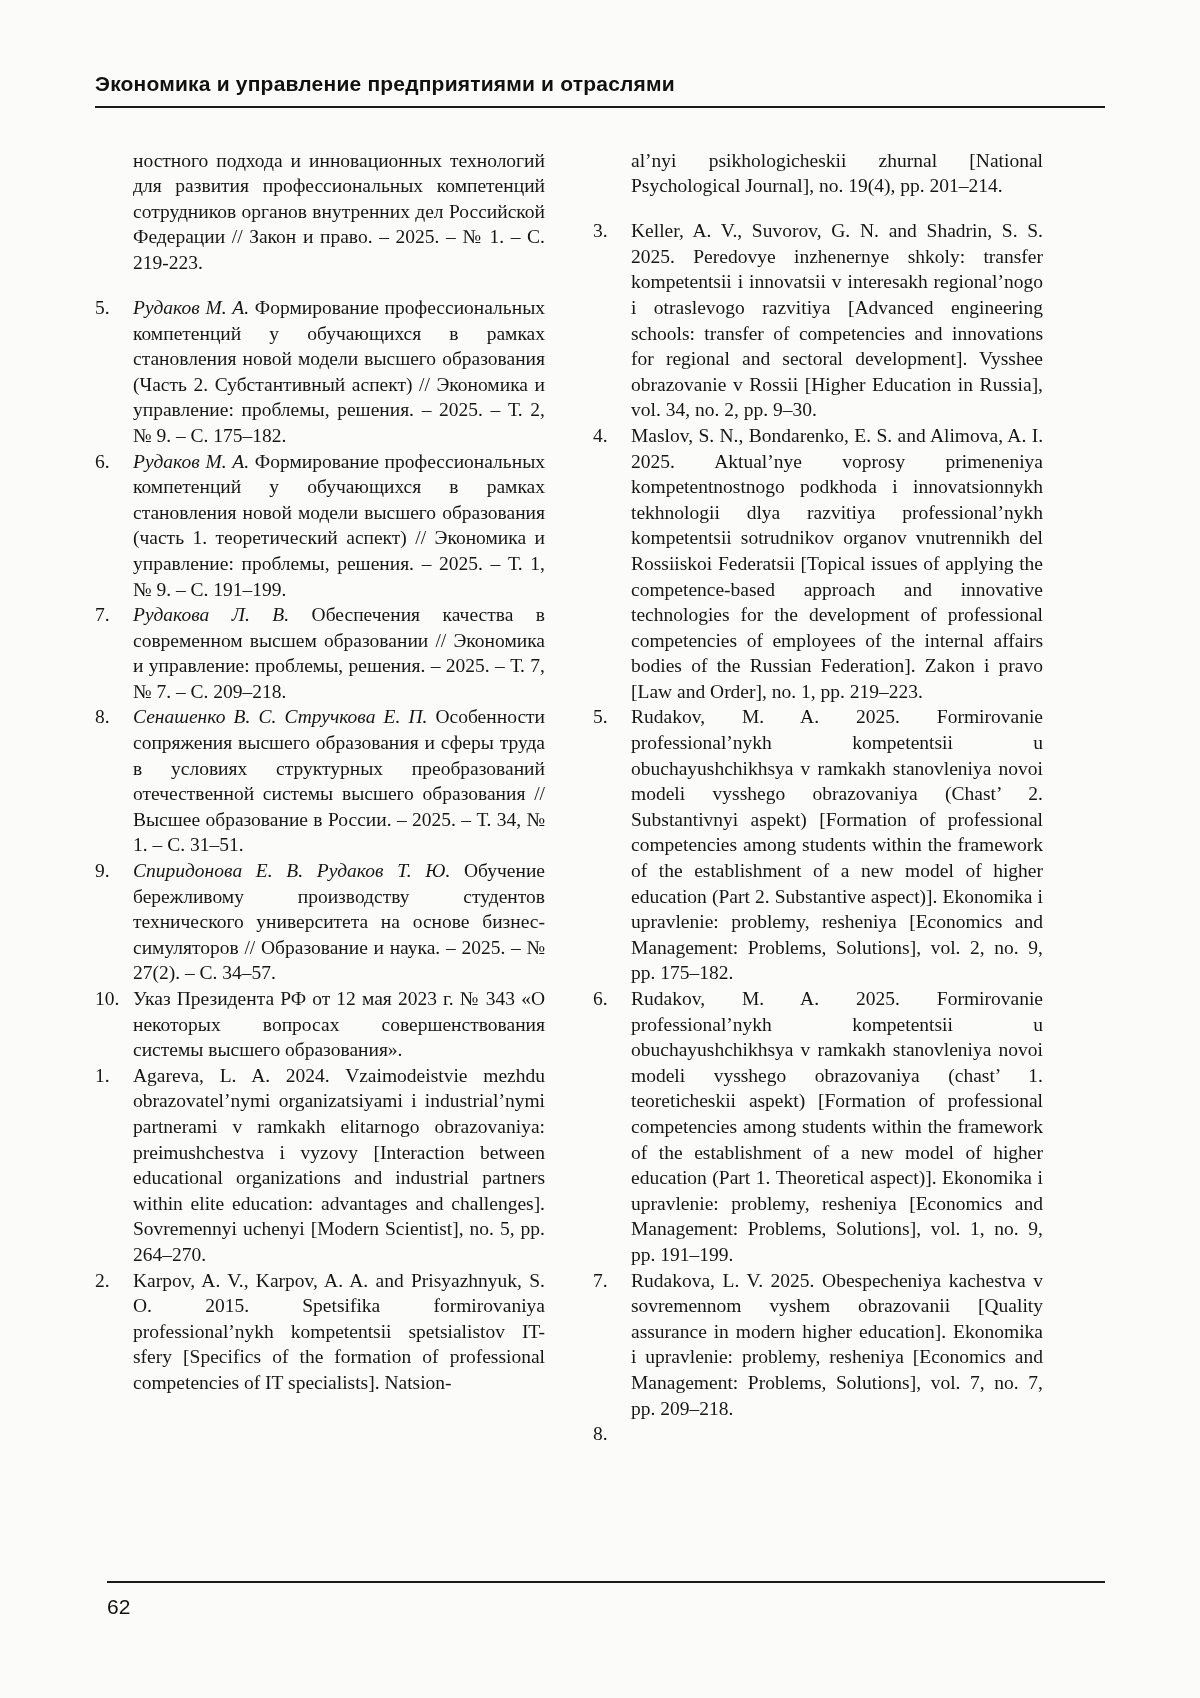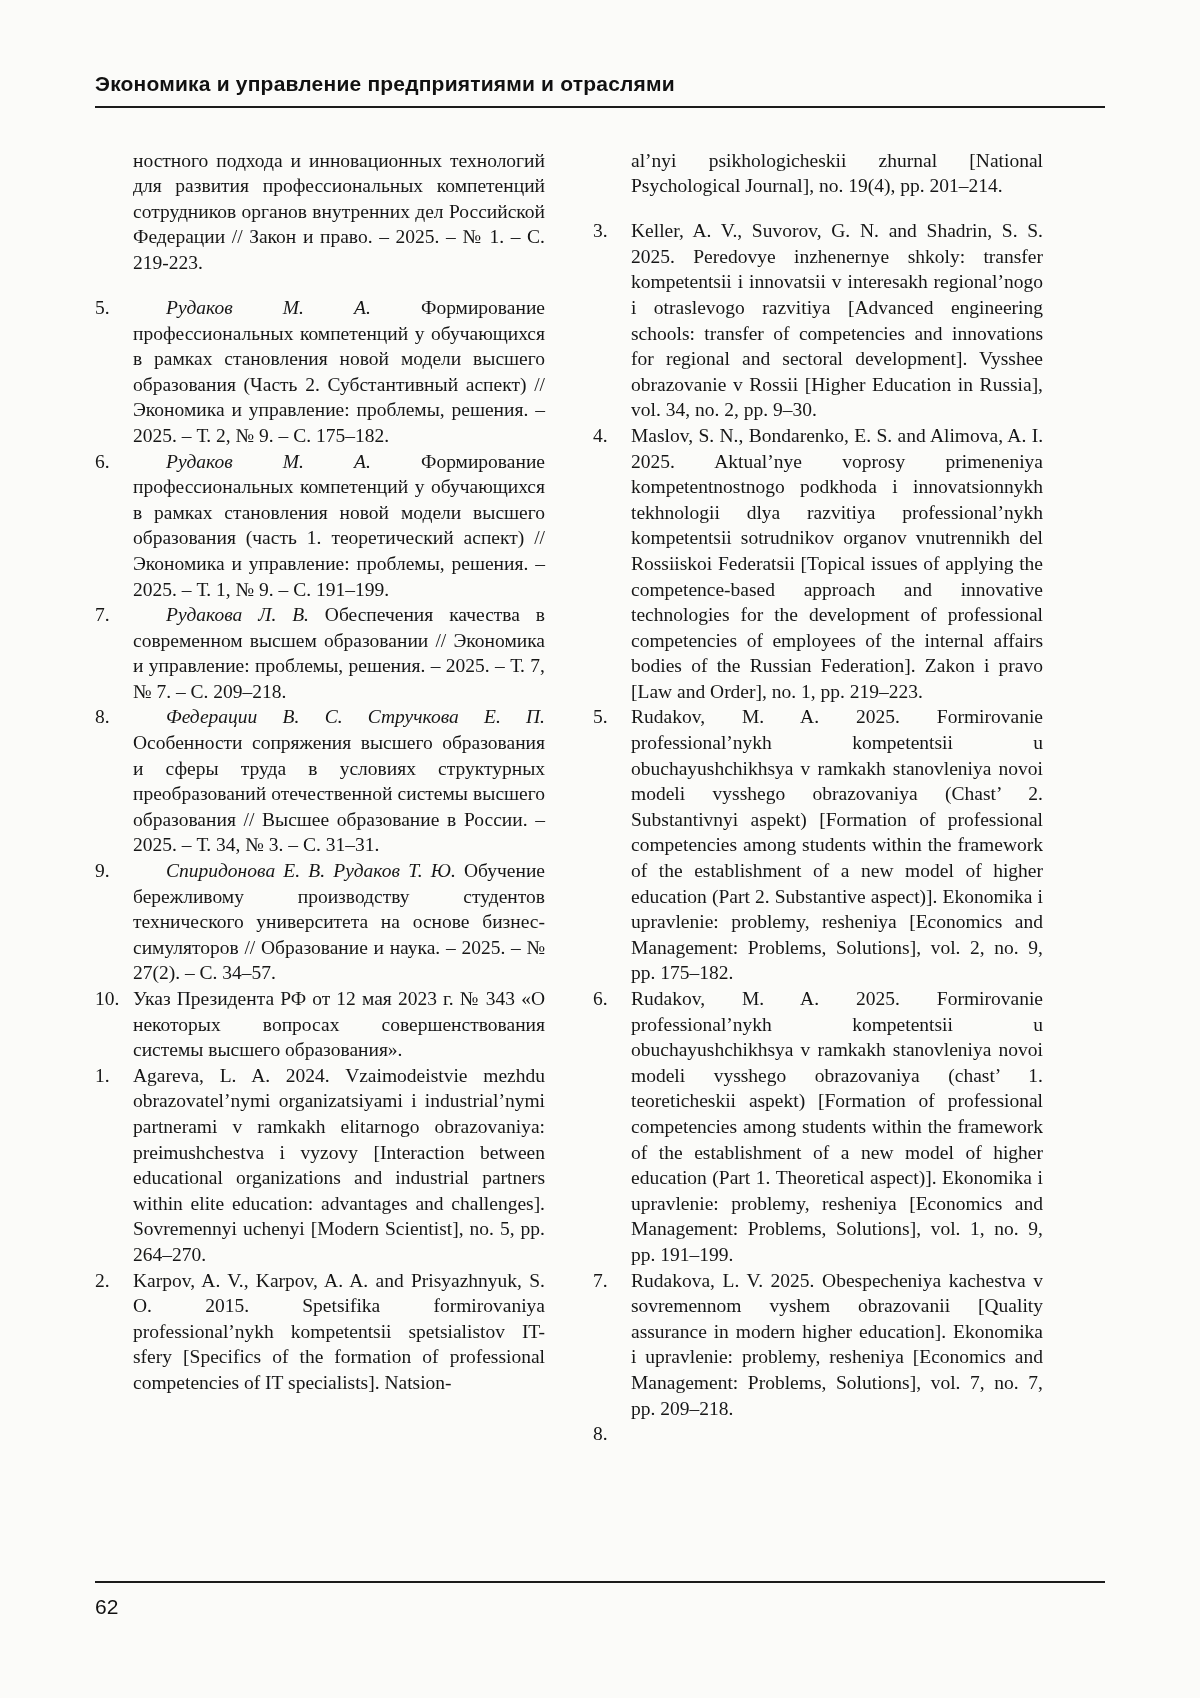--- a/index.html
+++ b/index.html
@@ -17,25 +17,25 @@
   }
   .header-rule { height: 2px; background: #1b1b1b; margin-top: 10px; }
 
   .body-columns {
     position: absolute; left: 95px; top: 128px; width: 1010px; height: 1448px;
     display: flex; gap: 48px; overflow: hidden;
   }
   .col { width: 450px; font-size: 19.5px; line-height: 25.6px; text-align: justify; hyphens: auto; }
   .hang { position: relative; padding-left: 38px; }
   .num { position: absolute; left: 0; top: 0; }
-  .author { font-style: italic; margin-left: 33px; }
+  .author { font-style: italic; }
   .author::after { content: " "; }
   .refs-heading { font-size: 19.5px; font-weight: 700; text-align: center; margin: 26px 0 25px 0; }
 
-  .footer { position: absolute; left: 95px; right: 95px; top: 1581px; }
+  .footer { position: absolute; left: 107px; right: 95px; top: 1581px; }
   .footer-rule { height: 2px; background: #1b1b1b; }
   .footer-row {
     display: flex; justify-content: space-between; align-items: baseline;
     margin-top: 12px; font-family: "Liberation Sans", sans-serif; font-size: 21px; color: #111;
   }
 </style>
 </head>
 <body>
 
 <div class="page">
@@ -53,21 +53,21 @@
       <div class="hang">
         <span class="num">5.</span><span class="author">Рудаков М. А.</span><span>Формирование профессиональных компетенций у обучающихся в рамках становления новой модели высшего образования (Часть 2. Субстантивный аспект) // Экономика и управление: проблемы, решения. – 2025. – Т. 2, № 9. – С. 175–182.</span>
       </div>
       <div class="hang">
         <span class="num">6.</span><span class="author">Рудаков М. А.</span><span>Формирование профессиональных компетенций у обучающихся в рамках становления новой модели высшего образования (часть 1. теоретический аспект) // Экономика и управление: проблемы, решения. – 2025. – Т. 1, № 9. – С. 191–199.</span>
       </div>
       <div class="hang">
         <span class="num">7.</span><span class="author">Рудакова Л. В.</span><span>Обеспечения качества в современном высшем образовании // Экономика и управление: проблемы, решения. – 2025. – Т. 7, № 7. – С. 209–218.</span>
       </div>
       <div class="hang">
-        <span class="num">8.</span><span class="author">Федерации В. С. Стручкова Е. П.</span><span>Особенности сопряжения высшего образования и сферы труда в условиях структурных преобразований отечественной системы высшего образования // Высшее образование в России. – 2025. – Т. 34, № 3. – С. 31–31.</span>
+        <span class="num">8.</span><span class="author">Сенашенко В. С. Стручкова Е. П.</span><span>Особенности сопряжения высшего образования и сферы труда в условиях структурных преобразований отечественной системы высшего образования // Высшее образование в России. – 2025. – Т. 34, № 1. – С. 31–51.</span>
       </div>
       <div class="hang">
         <span class="num">9.</span><span class="author">Спиридонова Е. В. Рудаков Т. Ю.</span><span>Обучение бережливому производству студентов технического университета на основе бизнес-симуляторов // Образование и наука. – 2025. – № 27(2). – С. 34–57.</span>
       </div>
       <div class="hang">
         <span class="num">10.</span><span>Указ Президента РФ от 12 мая 2023 г. № 343 «О некоторых вопросах совершенствования системы высшего образования».</span>
       </div>
 
 
       <div class="hang">

